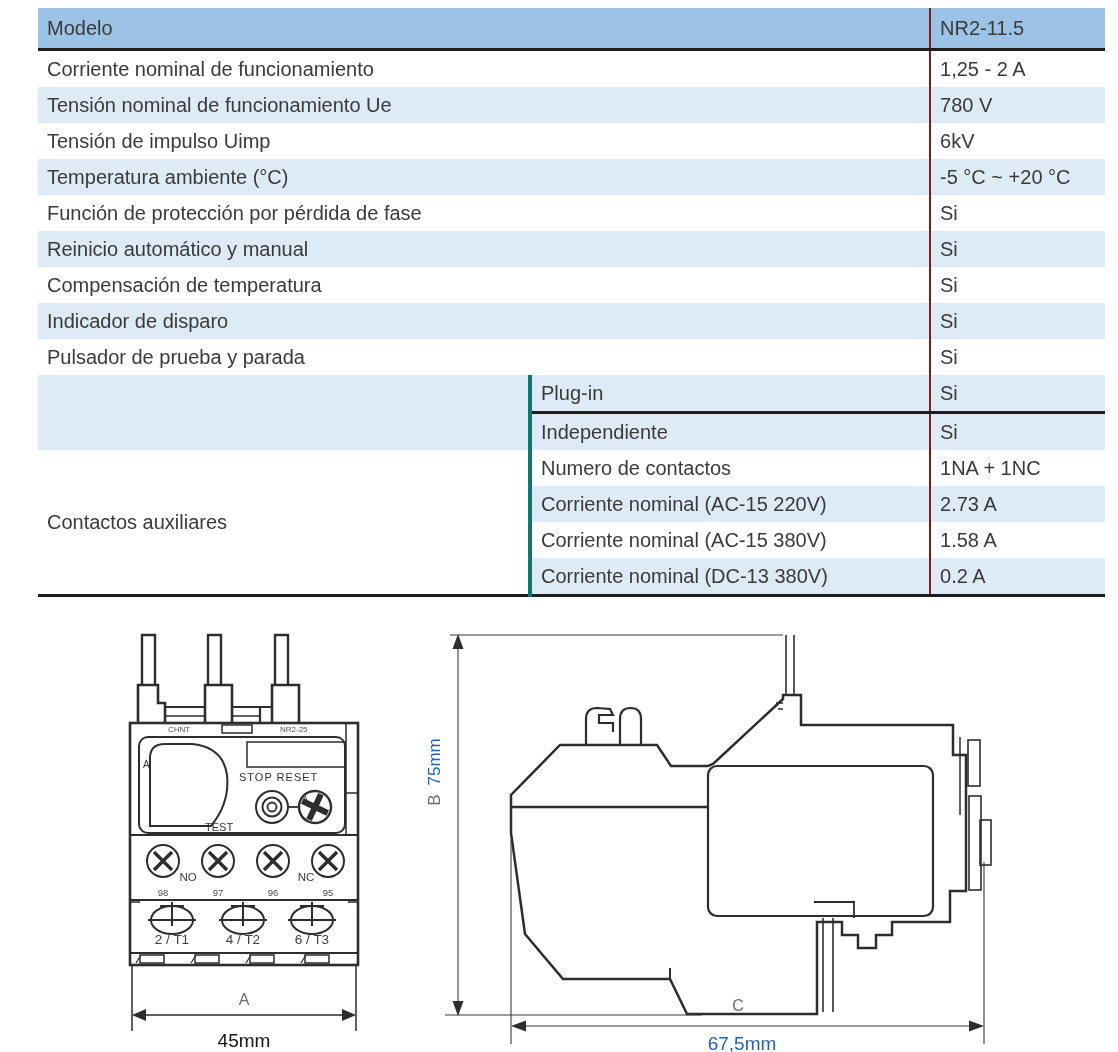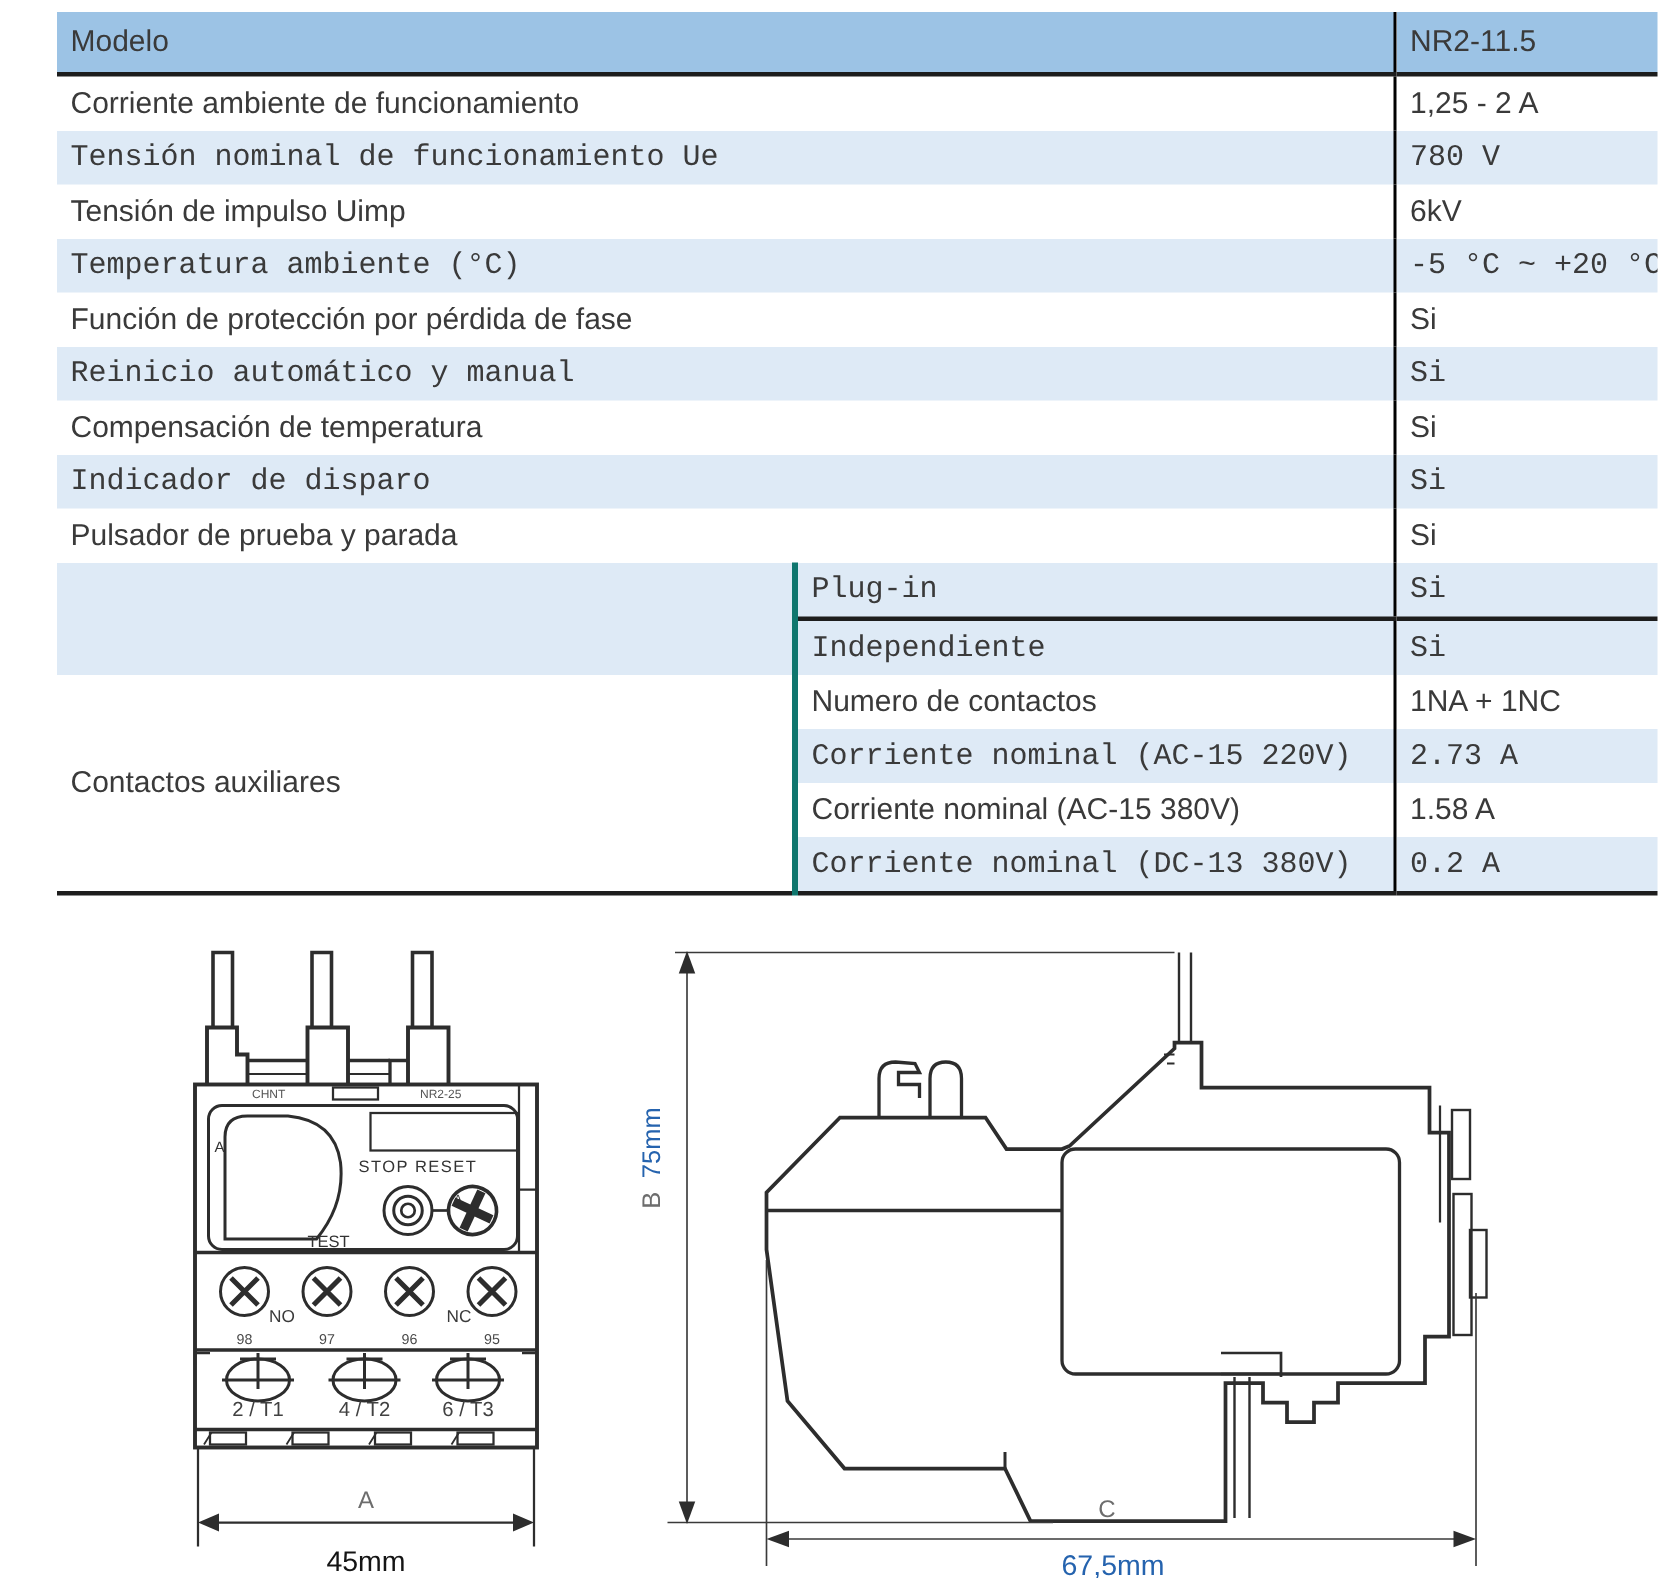--- a/index.html
+++ b/index.html
@@ -4,22 +4,22 @@
 <style>
   html,body{margin:0;padding:0;background:#fff;}
   .page{position:relative;width:1118px;height:1052px;background:#fff;overflow:hidden;
         font-family:"Liberation Sans",sans-serif;}
   
   table.spec{position:absolute;left:38px;top:8px;width:1067px;border-collapse:collapse;
              table-layout:fixed;font-size:20px;color:#3a3a3a;}
   table.spec td{height:36px;padding:0 4px 0 9px;vertical-align:middle;overflow:hidden;
                 white-space:nowrap;}
   tr.hdr td{height:40px;background:#9CC3E5;border-bottom:3px solid #1d1d1d;}
-  td.band{background:#DEEAF6;font-family:Liberation Mono, monospace;}
-  td.val{border-left:2px solid #000000;}
+  td.band{background:#DEEAF6;}
+  td.val{border-left:2px solid #7f1d1d;}
   td.mid{border-left:4px solid #0f766e;}
   tr.thickline td.mid, tr.thickline td.val{border-bottom:3px solid #1d1d1d;}
   td.botline{border-bottom:3px solid #1d1d1d;}
   td.groupcell{vertical-align:middle;}
   
   .fig{position:absolute;}
   svg text{font-family:"Liberation Sans",sans-serif;}
 </style>
 </head>
 <body>
@@ -31,21 +31,21 @@
         <col style="width:492px">
         <col style="width:400px">
         <col style="width:175px">
       </colgroup>
     <tbody>
         <tr class="hdr">
       <td colspan="2">Modelo</td>
       <td class="val">NR2-11.5</td>
     </tr>
     <tr>
-      <td colspan="2">Corriente ambiente de funcionamiento</td>
+      <td colspan="2">Corriente nominal de funcionamiento</td>
       <td class="val">1,25 - 2 A</td>
     </tr>
     <tr>
       <td colspan="2" class="band">Tensión nominal de funcionamiento Ue</td>
       <td class="val band">780 V</td>
     </tr>
     <tr>
       <td colspan="2">Tensión de impulso Uimp</td>
       <td class="val">6kV</td>
     </tr>

